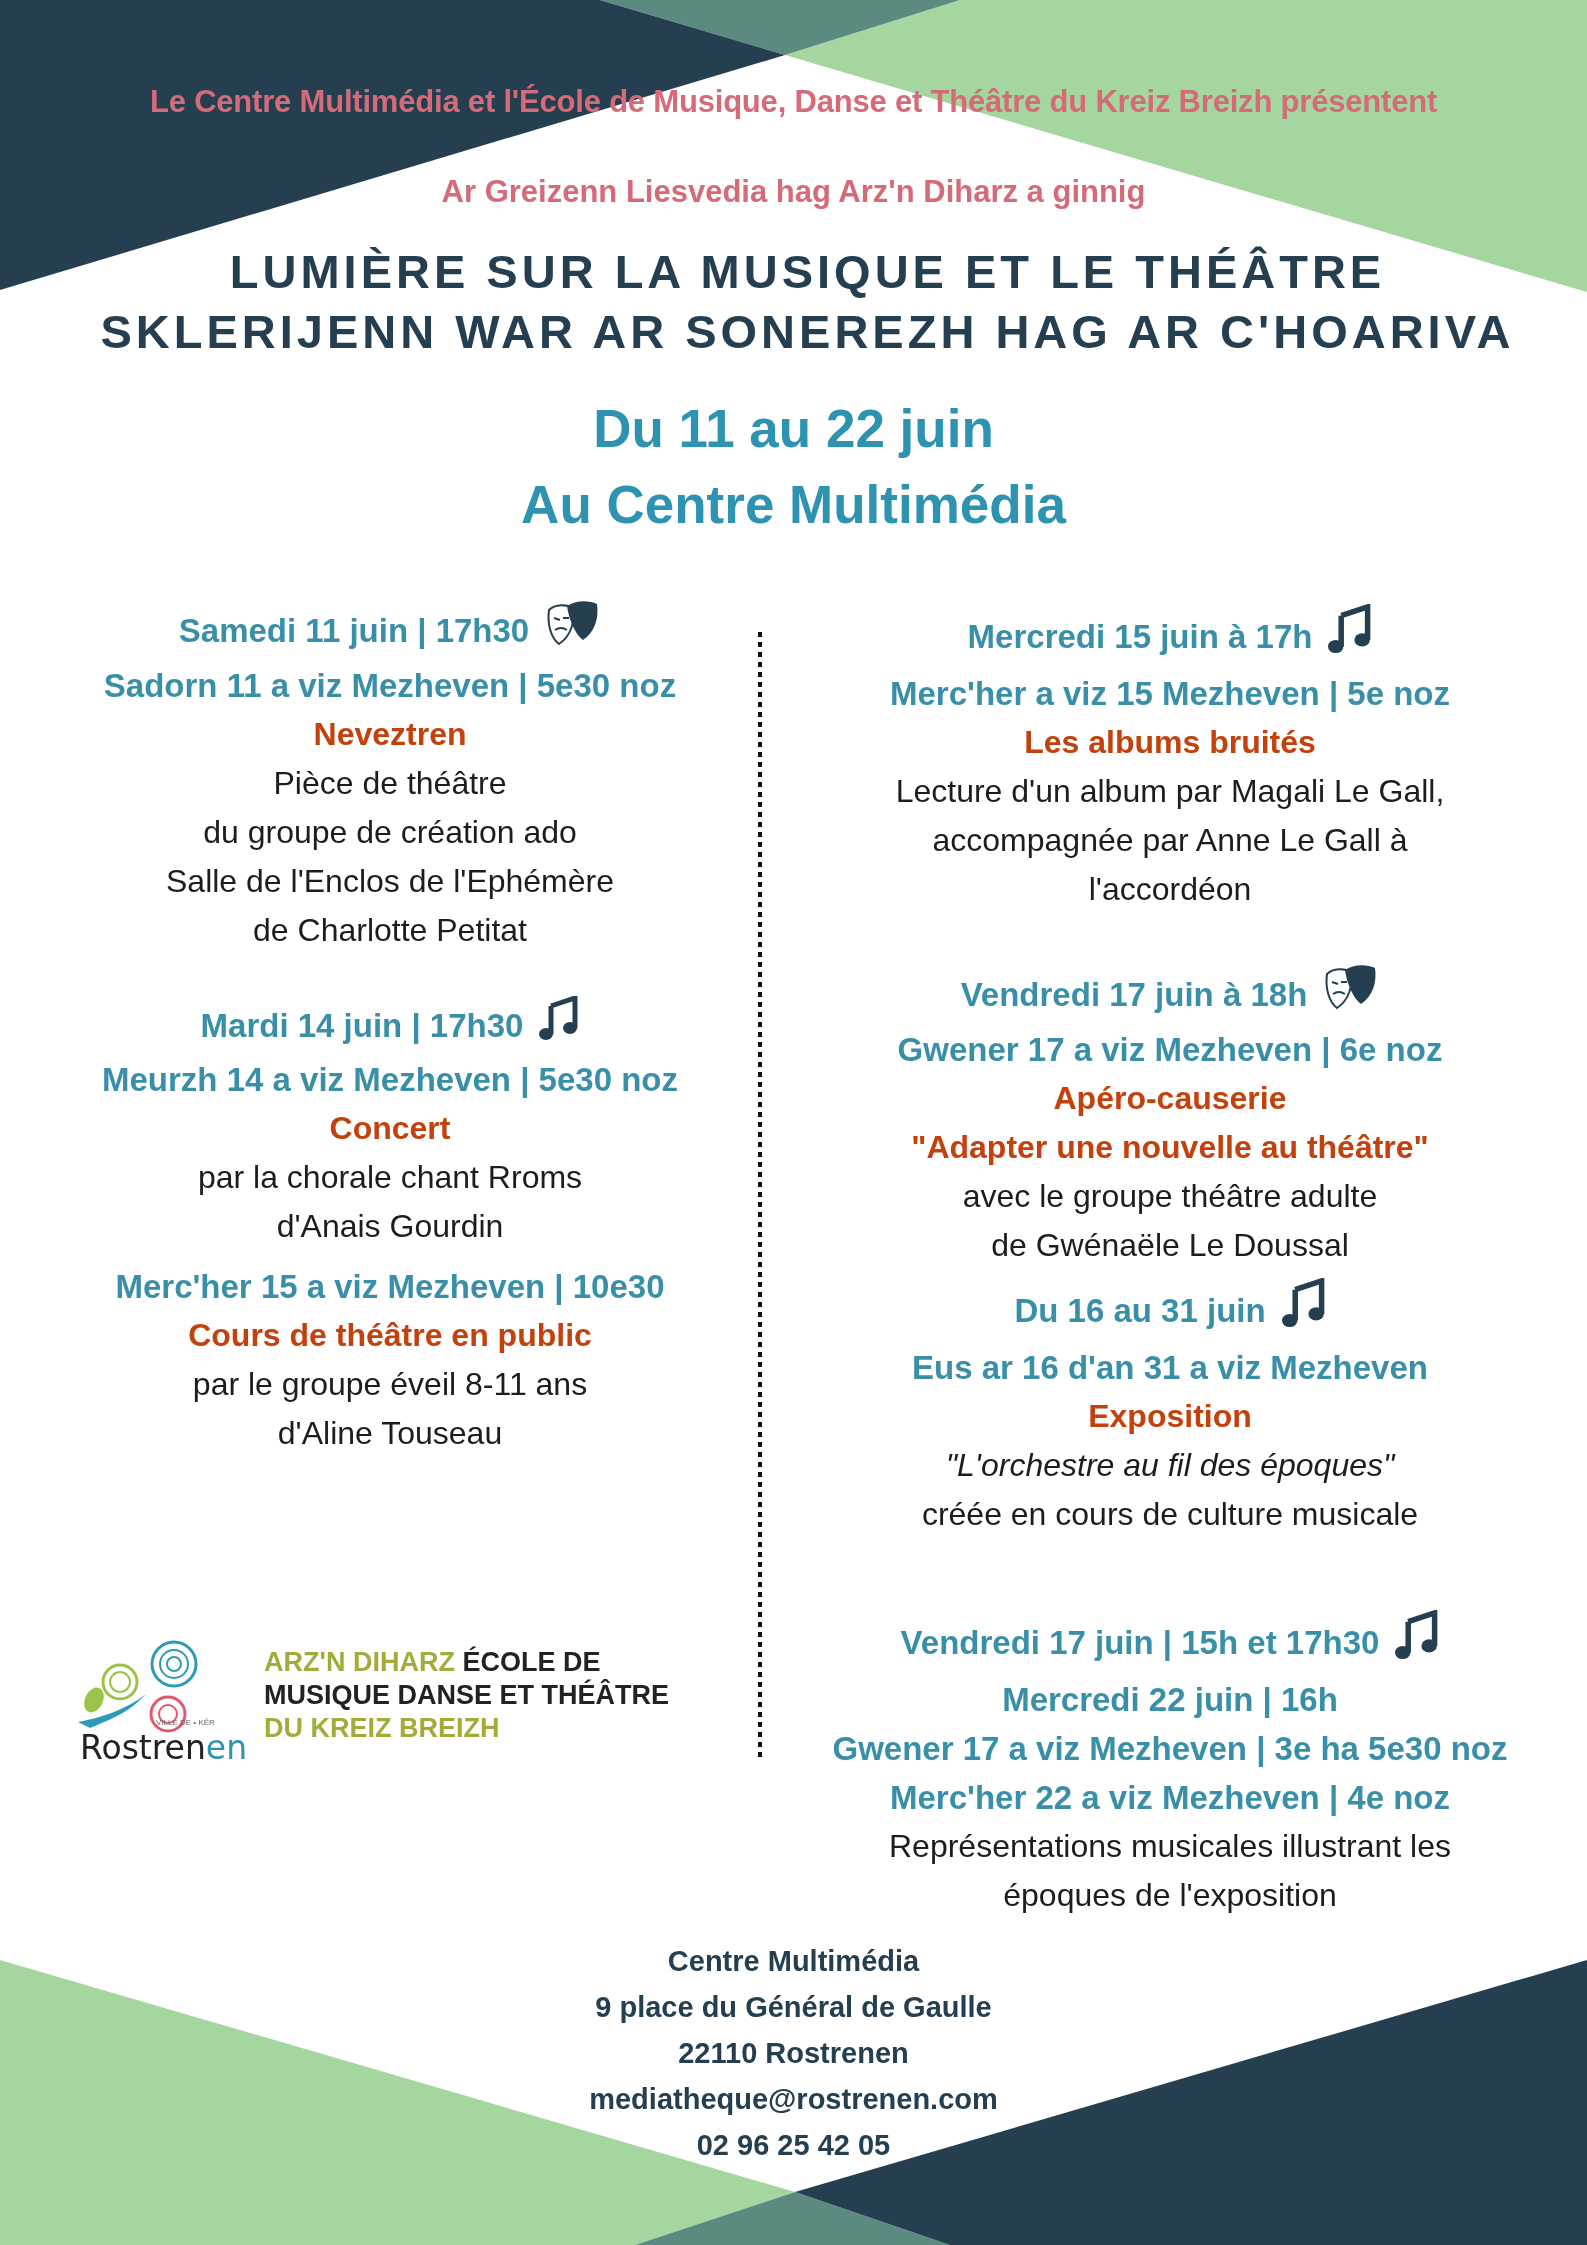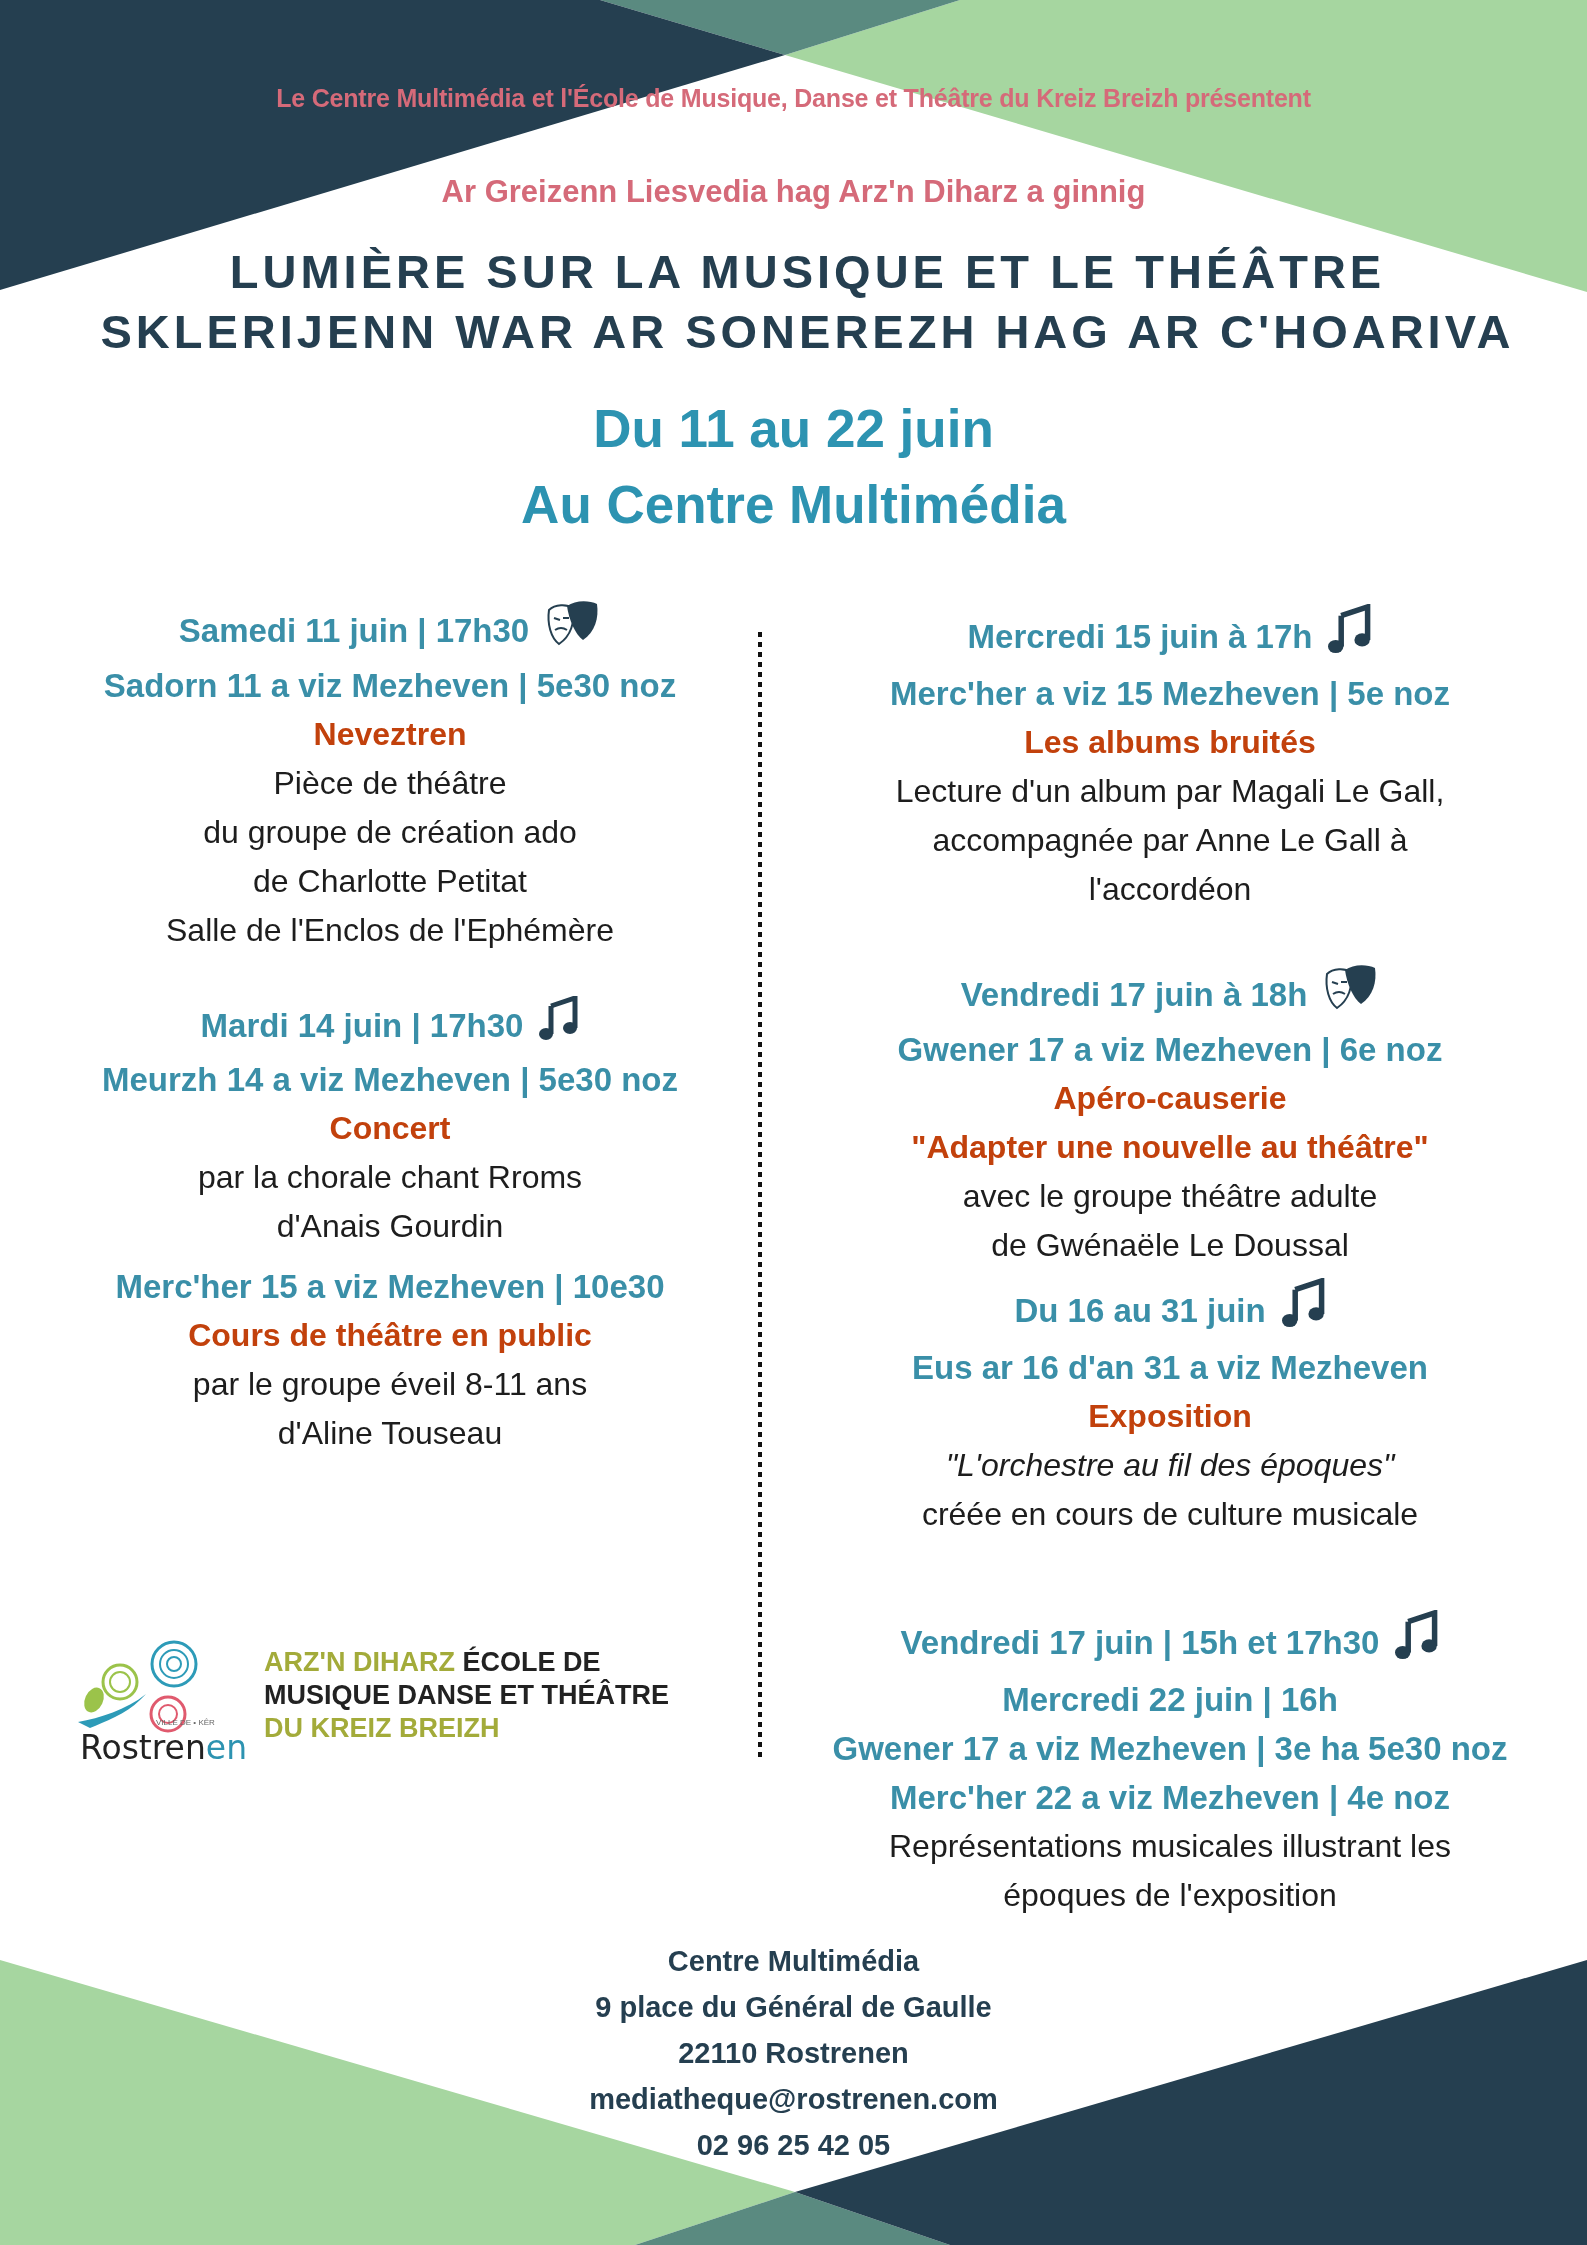--- a/index.html
+++ b/index.html
@@ -5,21 +5,21 @@
   html, body { margin: 0; padding: 0; }
   body {
     width: 1587px; height: 2245px; position: relative; overflow: hidden;
     background: #ffffff;
     font-family: "Liberation Sans", "DejaVu Sans", sans-serif;
   }
   .bg { position: absolute; left: 0; top: 0; width: 1587px; height: 2245px; z-index: 0; }
   .layer { position: absolute; z-index: 1; }
   .center { left: 0; width: 1587px; text-align: center; }
 
-  .presents { top: 84px; font-size: 25px; font-weight: bold; color: #d56a79; letter-spacing: -0.2px; }
+  .presents { top: 84px; font-size: 31px; font-weight: bold; color: #d56a79; letter-spacing: -0.2px; }
   .presents-br { top: 174px; font-size: 31px; font-weight: bold; color: #d56a79; }
   .title { font-size: 47px; font-weight: bold; color: #253f50; letter-spacing: 4px; padding-left: 14px; }
   .title1 { top: 244px; }
   .title2 { top: 304px; }
   .dates { top: 398px; font-size: 53px; font-weight: bold; color: #2d93b1; }
   .venue { top: 474px; font-size: 53px; font-weight: bold; color: #2d93b1; }
 
   .event { position: absolute; z-index: 1; text-align: center; }
   .event .when { font-size: 33px; font-weight: bold; color: #3a8fa8; line-height: 49px; white-space: nowrap; }
   .event .name { font-size: 32px; font-weight: bold; color: #c2410c; line-height: 49px; white-space: nowrap; }
@@ -77,22 +77,22 @@
           <path d="M22 6 C30 0 44 0 52 4 C54 18 50 32 38 40 C30 34 24 20 22 6Z" fill="#253f50"></path>
           <path d="M9 18 l6 2 M18 18 l6 0" stroke="#253f50" stroke-width="2"></path>
           <path d="M10 30 q6 -4 12 0" stroke="#253f50" stroke-width="2" fill="none"></path>
         </svg>
     </span>
   </div>
   <div class="when">Sadorn 11 a viz Mezheven | 5e30 noz</div>
   <div class="name">Neveztren</div>
   <div class="desc">Pièce de théâtre</div>
   <div class="desc">du groupe de création ado</div>
+  <div class="desc">Salle de l'Enclos de l'Ephémère</div>
   <div class="desc">de Charlotte Petitat</div>
-  <div class="desc">Salle de l'Enclos de l'Ephémère</div>
 </div>
 
 <div class="event" style="left:40px; width:700px; top:996px;">
   <div class="when when-row" style="display:flex; justify-content:center;">
     <span>Mardi 14 juin | 17h30</span>
     <span class="icon">
       <svg width="40" height="46" viewBox="0 0 40 46">
           <path d="M12 10 L36 2 L36 32" stroke="#253f50" stroke-width="5" fill="none"></path>
           <path d="M12 10 L12 38" stroke="#253f50" stroke-width="5"></path>
           <ellipse cx="7" cy="38" rx="7" ry="6" fill="#253f50"></ellipse>

